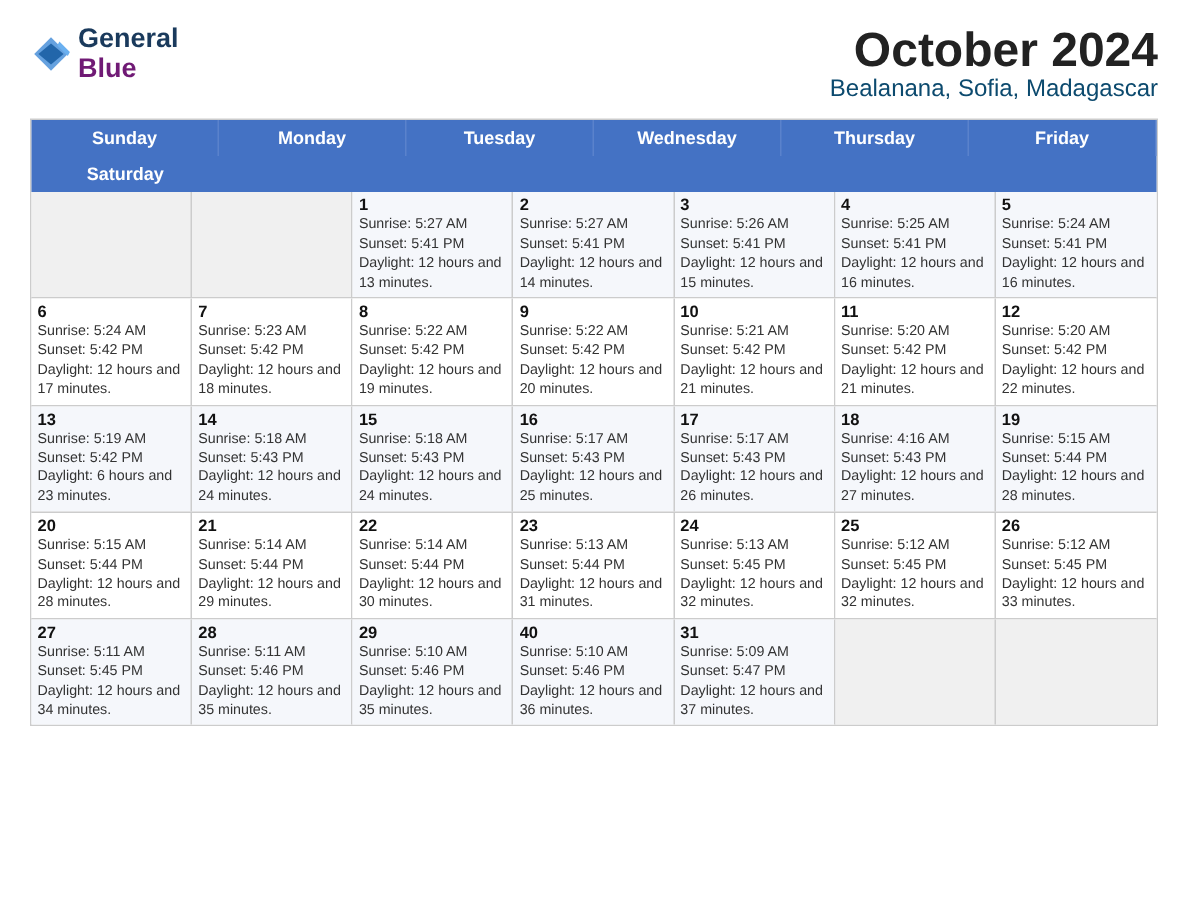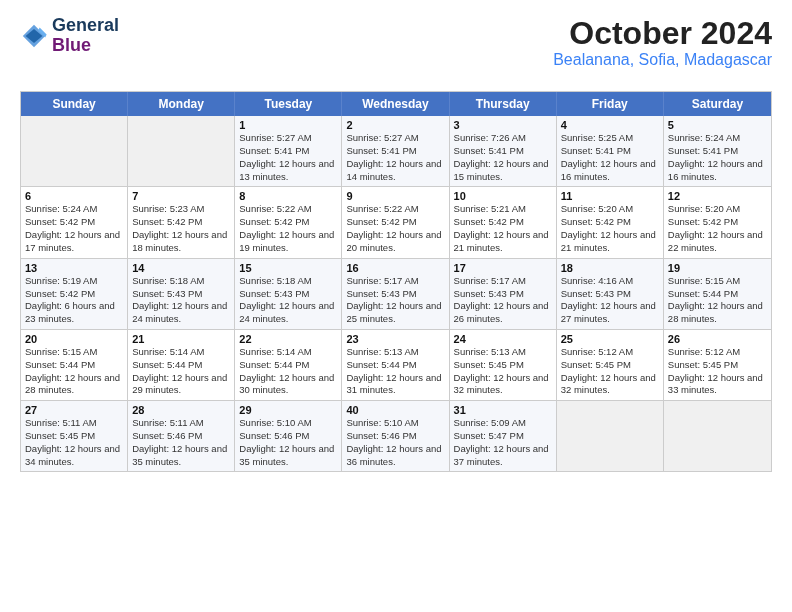--- a/index.html
+++ b/index.html
@@ -9,21 +9,20 @@
       font-family: Arial, sans-serif;
       background: #fff;
       overflow: hidden;
     }
     .page {
       width: 792px;
       height: 444px;
       padding: 16px 20px 12px 20px;
       display: flex;
       flex-direction: column;
-      gap: 12px;
     }
     .header {
       display: flex;
       justify-content: space-between;
       align-items: flex-start;
       margin-bottom: 10px;
     }
     .logo {
       display: flex;
       align-items: center;
@@ -44,31 +43,31 @@
     }
     .title-block h1 {
       font-size: 32px;
       font-weight: bold;
       color: #222;
       line-height: 1.1;
     }
     .title-block h2 {
       font-size: 16px;
       font-weight: normal;
-      color: #3b82f6;
+      color: #0c4a6e;
     }
     .calendar {
       flex: 1;
       display: flex;
       flex-direction: column;
       border: 1px solid #ccc;
     }
     .cal-header {
       display: grid;
-      grid-template-columns: repeat(7, 1fr);
+      grid-template-columns: repeat(6, 1fr);
       background: #4472c4;
     }
     .cal-header-cell {
       color: #fff;
       font-size: 12px;
       font-weight: bold;
       text-align: center;
       padding: 5px 2px;
       border-right: 1px solid #5a82cc;
     }
@@ -156,21 +155,21 @@
             <div class="info-line">Daylight: 12 hours and 13 minutes.</div>
           </div>
           <div class="cal-cell">
             <span class="day-num">2</span>
             <div class="info-line">Sunrise: 5:27 AM</div>
             <div class="info-line">Sunset: 5:41 PM</div>
             <div class="info-line">Daylight: 12 hours and 14 minutes.</div>
           </div>
           <div class="cal-cell">
             <span class="day-num">3</span>
-            <div class="info-line">Sunrise: 7:26 AM</div>
+            <div class="info-line">Sunrise: 5:26 AM</div>
             <div class="info-line">Sunset: 5:41 PM</div>
             <div class="info-line">Daylight: 12 hours and 15 minutes.</div>
           </div>
           <div class="cal-cell">
             <span class="day-num">4</span>
             <div class="info-line">Sunrise: 5:25 AM</div>
             <div class="info-line">Sunset: 5:41 PM</div>
             <div class="info-line">Daylight: 12 hours and 16 minutes.</div>
           </div>
           <div class="cal-cell">

